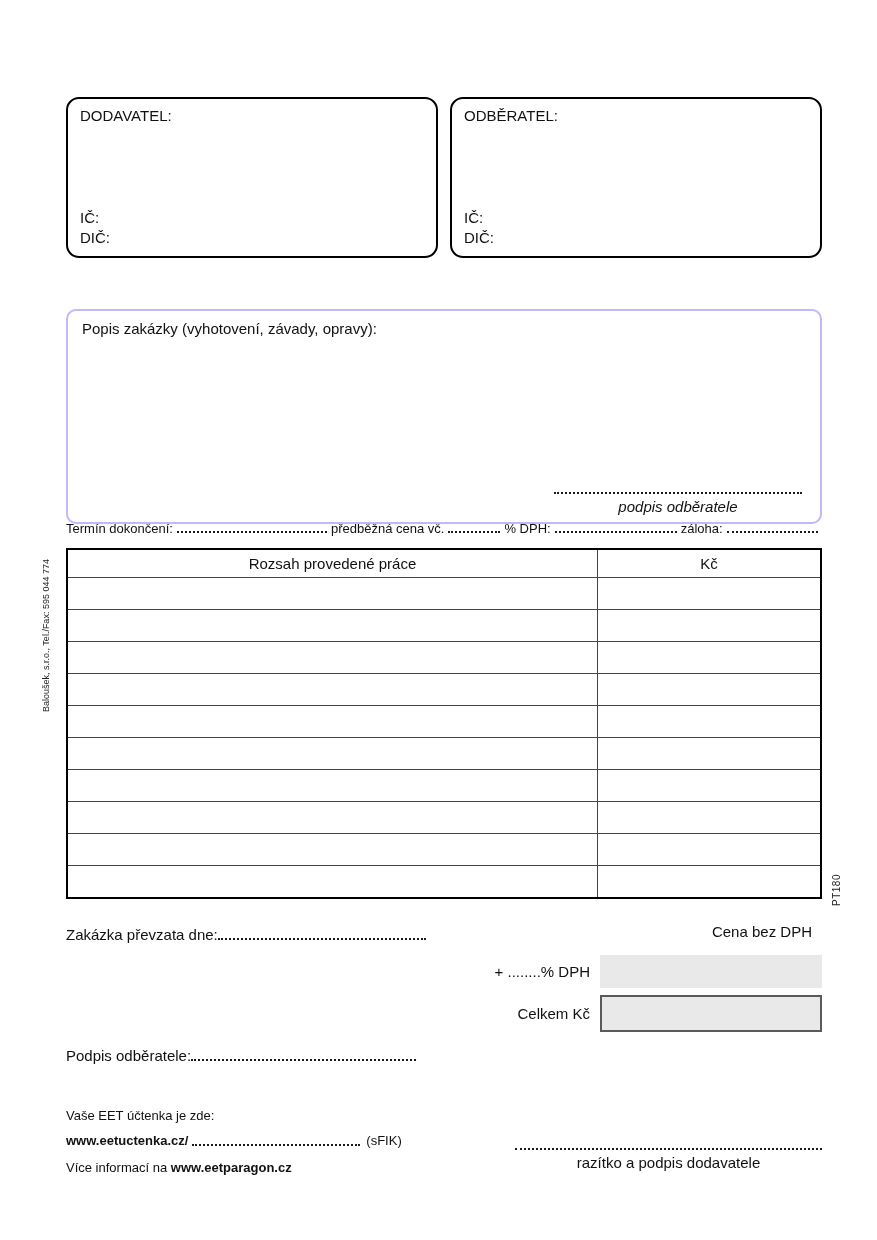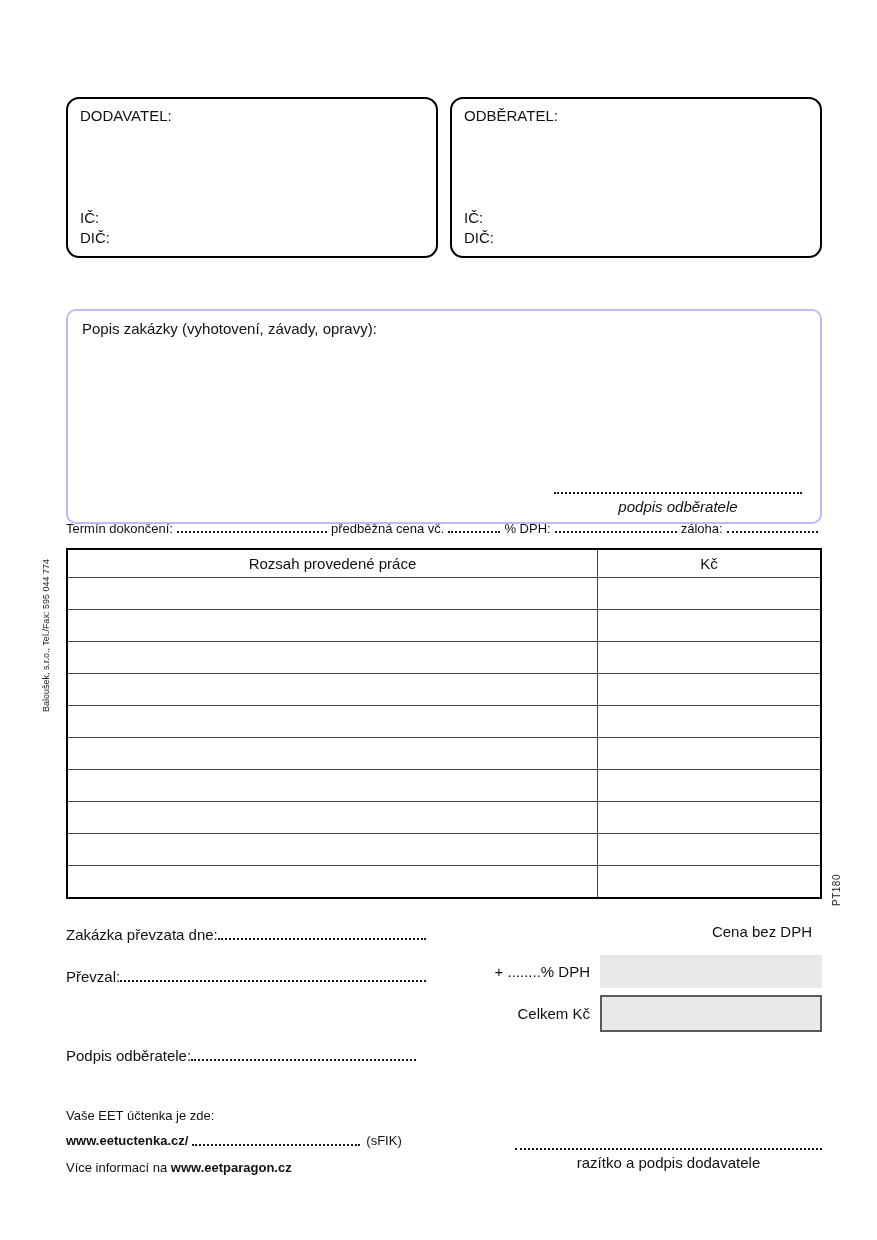--- a/index.html
+++ b/index.html
@@ -180,24 +180,20 @@
       </tbody>
   </table>
 
   <div class="abs vert vert-left">Baloušek, s.r.o., Tel./Fax: 595 044 774</div>
   <div class="abs vert vert-right">PT180</div>
 
   <div class="abs line-row row-zakazka">
     <span class="lbl">Zakázka převzata dne:</span>
     <span class="dotline grow"></span>
   </div>
-  <div class="abs line-row row-prevzal">
-    <span class="lbl">Převzal:</span>
-    <span class="dotline grow"></span>
-  </div>
 
   <div class="abs total-row tr1">
     <div class="tot-label">Cena bez DPH</div>
     <div class="tot-box"></div>
   </div>
   <div class="abs total-row tr2">
     <div class="tot-label">+ ........% DPH</div>
     <div class="tot-box"></div>
   </div>
   <div class="abs total-row tr3">

